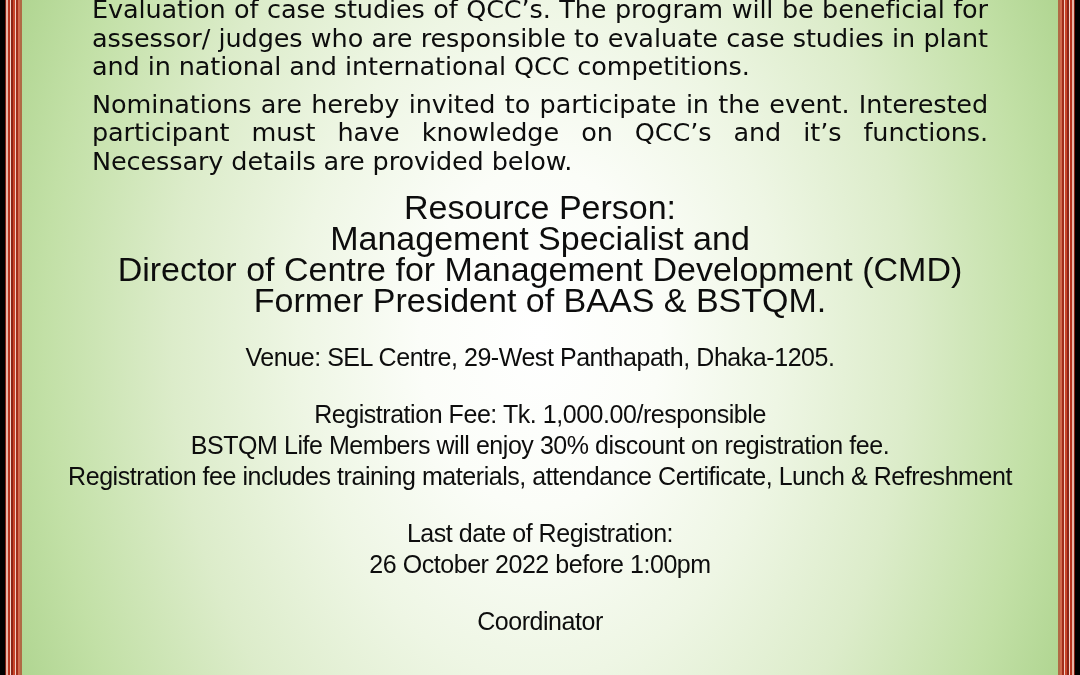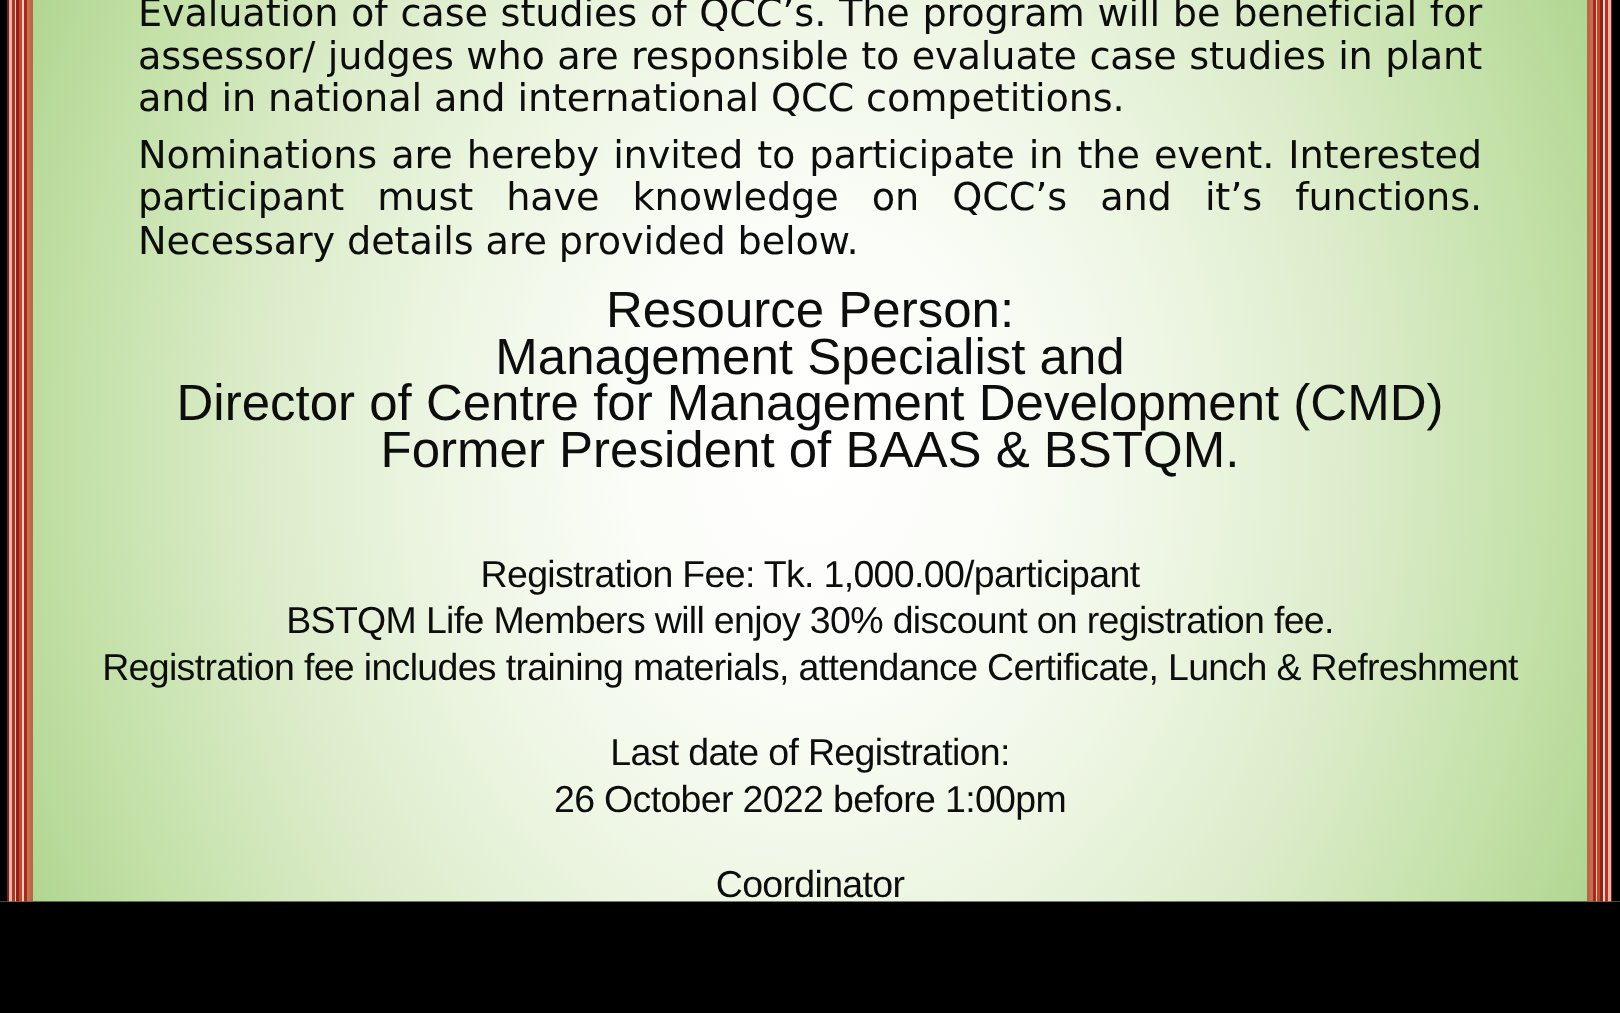--- a/index.html
+++ b/index.html
@@ -10,21 +10,21 @@
     overflow: hidden;
   }
   body {
     font-family: "DejaVu Sans", sans-serif;
     background: #000;
   }
 
   .slide {
     position: relative;
     width: 1080px;
-    height: 601px;
+    height: 675px;
     overflow: hidden;
     background:
       radial-gradient(ellipse 62% 140% at 50% 50%,
         #ffffff 0%,
         #fbfdf8 18%,
         #eef6e4 36%,
         #dcecca 55%,
         #c2e0a6 74%,
         #a9d189 90%,
         #9dca7f 100%);
@@ -136,26 +136,27 @@
     <div class="centered-block">
       <div class="cline">Resource Person:</div>
       <div class="cline">Management Specialist and</div>
       <div class="cline">Director of Centre for Management Development (CMD)</div>
       <div class="cline">Former President of BAAS &amp; BSTQM.</div>
     </div>
 
     <div class="gap-md"></div>
 
     <div class="centered-block" style="margin-top:0">
+      <div class="wide-line">Venue: SEL Centre, 29-West Panthapath, Dhaka-1205.</div>
     </div>
 
     <div class="gap-md"></div>
 
     <div class="centered-block" style="margin-top:0">
-      <div class="wide-line">Registration Fee: Tk. 1,000.00/participant</div>
+      <div class="wide-line">Registration Fee: Tk. 1,000.00/responsible</div>
       <div class="wide-line">BSTQM Life Members will enjoy 30% discount on registration fee.</div>
       <div class="wide-line">Registration fee includes training materials, attendance Certificate, Lunch &amp; Refreshment</div>
     </div>
 
     <div class="gap-md"></div>
 
     <div class="centered-block" style="margin-top:0">
       <div class="wide-line">Last date of Registration:</div>
       <div class="wide-line">26 October 2022 before 1:00pm</div>
     </div>

